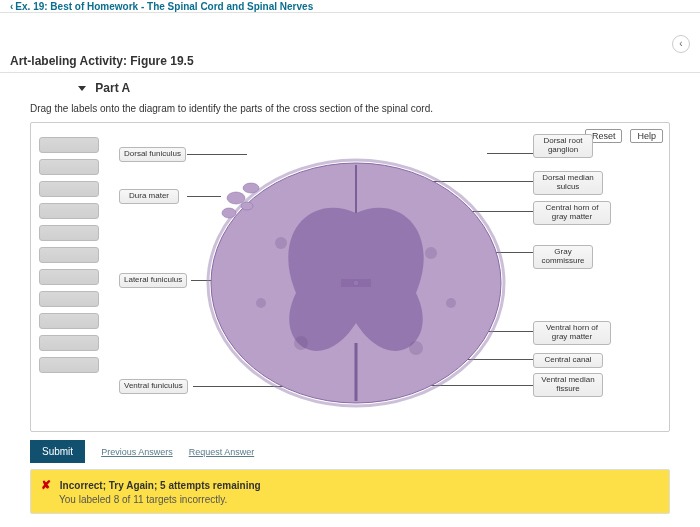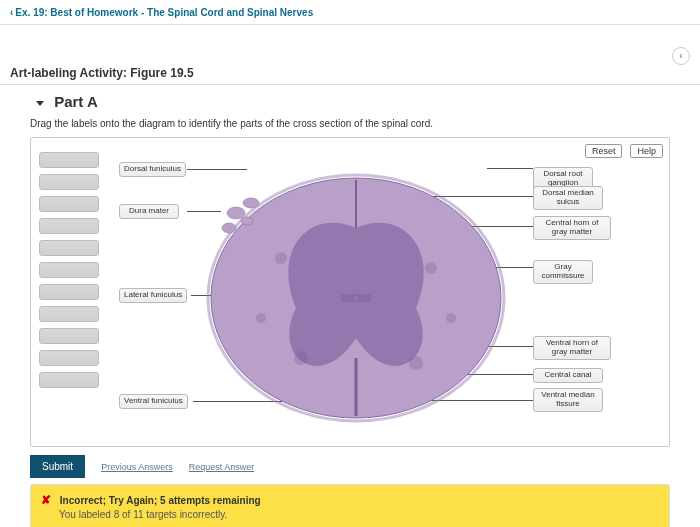--- a/index.html
+++ b/index.html
@@ -1,23 +1,23 @@
 <!DOCTYPE html>
 <html><head>
 <meta charset="utf-8">
 <style>
   * { box-sizing: border-box; margin: 0; padding: 0; }
   body { font-family: Arial, Helvetica, sans-serif; font-size: 11px; color: #333; background: #fff; width: 700px; }
-  .top-bar { border-bottom: 1px solid #e0e0e0; padding: 6px 10px; }
+  .top-bar { border-bottom: 1px solid #e0e0e0; padding: 0 10px; }
   .breadcrumb { color: #0b6e8f; font-weight: bold; font-size: 10px; cursor: pointer; }
   .breadcrumb::before { content: "‹"; color:#0b6e8f; font-weight:bold; margin-right:2px; }
   .title-row { display:flex; justify-content:space-between; align-items:center; padding: 6px 10px 4px; border-bottom:1px solid #e0e0e0;}
   .page-title { font-size: 12px; font-weight: bold; margin-top: 35px; }
   .nav-btn { width:18px; height:18px; border:1px solid #ccc; border-radius:50%; background:#fff; text-align:center; line-height:15px; font-size:10px; color:#666; cursor:pointer; }
-  .part-header { padding: 8px 10px 4px 36px; font-size:15px; font-weight:bold; }
+  .part-header { padding: 8px 10px 4px 36px; font-size:12px; font-weight:bold;margin-left:42px; }
   .caret { display:inline-block; width:0; height:0; border-left:4px solid transparent; border-right:4px solid transparent; border-top:5px solid #333; margin-right:6px; vertical-align:middle;}
   .instructions { padding: 4px 30px 8px; font-size:10px; }
   .workspace { margin: 0 30px 8px; border:1px solid #ccc; background:#fff; position:relative; height:310px; border-radius:2px; }
   .controls { position:absolute; top:6px; right:6px; display:flex; gap:8px; }
   .mini-btn { border:1px solid #999; background:#fff; padding:1px 6px; font-size:9px; cursor:pointer; border-radius:2px; }
   .slot-col { position:absolute; left:8px; top:14px; display:flex; flex-direction:column; gap:6px; }
   .slot { width:60px; height:16px; background:linear-gradient(#d8d8d8,#cfcfcf); border:1px solid #bbb; border-radius:3px; }
   .label-box { position:absolute; background:linear-gradient(#f7f7f7,#ececec); border:1px solid #b8b8b8; border-radius:3px; padding:2px 4px; font-size:8px; text-align:center; line-height:1.1; cursor:move; min-width:60px; }
   .image-area { position:absolute; left:170px; top:20px; width:310px; height:275px; }
   .spinal-svg { width:100%; height:100%; }
@@ -74,21 +74,21 @@
 
   <div class="label-box" style="left:88px; top:66px;">Dura mater</div>
   <div class="leader" style="left:156px; top:73px; width:34px;"></div>
 
   <div class="label-box" style="left:88px; top:150px;">Lateral funiculus</div>
   <div class="leader" style="left:160px; top:157px; width:36px;"></div>
 
   <div class="label-box" style="left:88px; top:256px;">Ventral funiculus</div>
   <div class="leader" style="left:162px; top:263px; width:90px;"></div>
 
-  <div class="label-box" style="left:502px; top:29px; width:46px;">Dorsal root ganglion</div>
+  <div class="label-box" style="left:502px; top:11px; width:46px;">Dorsal root ganglion</div>
   <div class="leader" style="left:456px; top:30px; width:46px;"></div>
 
   <div class="label-box" style="left:502px; top:48px; width:70px;">Dorsal median sulcus</div>
   <div class="leader" style="left:340px; top:58px; width:162px;"></div>
 
   <div class="label-box" style="left:502px; top:78px; width:78px;">Central horn of gray matter</div>
   <div class="leader" style="left:400px; top:88px; width:102px;"></div>
 
   <div class="label-box" style="left:502px; top:122px; width:60px;">Gray commissure</div>
   <div class="leader" style="left:350px; top:129px; width:152px;"></div>

